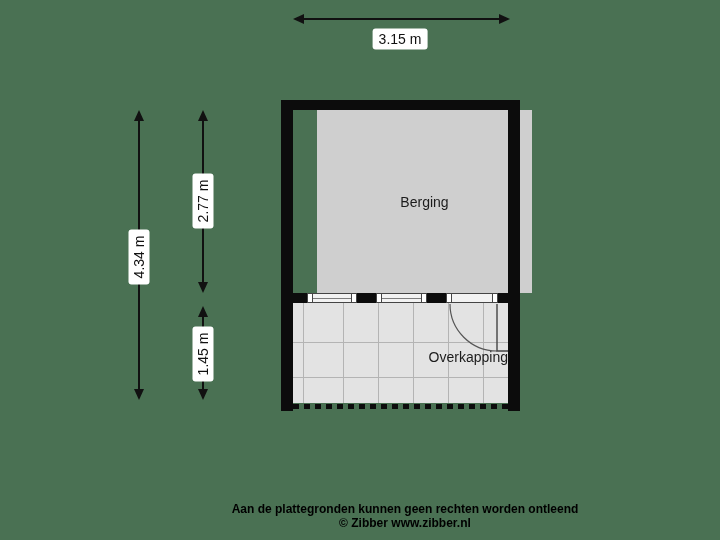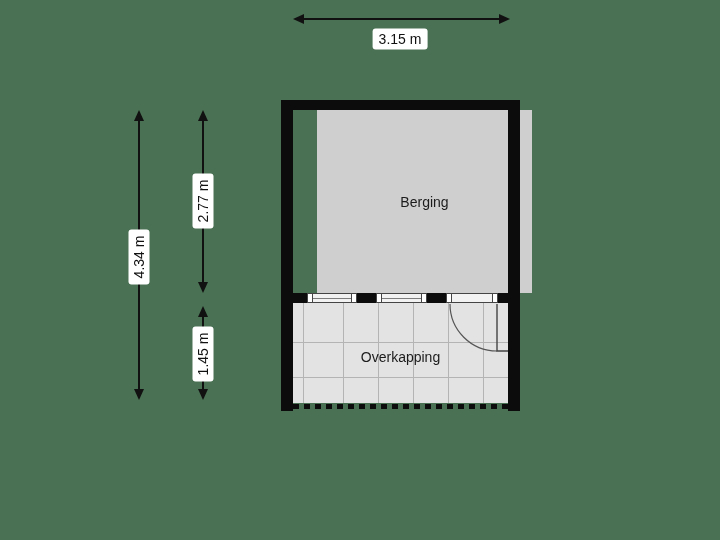--- a/index.html
+++ b/index.html
@@ -24,21 +24,21 @@
   
   .wall{position:absolute;background:var(--wall,#0c0c0c);}
   .room-berging{position:absolute;left:293px;top:110px;width:215px;height:183px;
     background:var(--berging-fill,#cfcfcf);display:flex;align-items:center;justify-content:center;margin-left:24px;}
   .room-overkapping{position:absolute;left:293px;top:303px;width:215px;height:100px;
     background-color:var(--overkapping-fill,#e3e3e3);
     background-image:
       repeating-linear-gradient(90deg, transparent 0, transparent 34px, var(--grid-line,#b4b4b4) 34px, var(--grid-line,#b4b4b4) 35px),
       repeating-linear-gradient(180deg, transparent 0, transparent 34px, var(--grid-line,#b4b4b4) 34px, var(--grid-line,#b4b4b4) 35px);
     background-position:16px 0, 0 5px;
-    display:flex;align-items:center;justify-content:center;}
+    display:flex;align-items:center;justify-content:flex-end;}
   .room-label{font-size:14px;color:#1c1c1c;}
   .room-overkapping .room-label{margin-top:8px;}
 
   .divider{position:absolute;left:281px;top:293px;width:239px;height:10px;
     background:linear-gradient(180deg,#444 0 1px,#f2f2f2 1px 9px,#444 9px 10px);}
   .divider .pier{position:absolute;top:0;height:10px;background:var(--wall,#0c0c0c);}
   .divider .post{position:absolute;top:0;height:10px;width:6px;background:#fff;
     border:1px solid #444;box-sizing:border-box;}
   .divider .win{position:absolute;top:5px;height:1px;background:#7d7d7d;}
 
@@ -95,14 +95,18 @@
   <div class="wall" style="left:281px;top:100px;width:12px;height:311px;"></div>
   <div class="wall" style="left:508px;top:100px;width:12px;height:311px;"></div>
 
   <div class="dash-edge"></div>
 
   <svg class="door-svg" width="70" height="56" viewBox="0 0 70 56">
     <path d="M 10 4 A 47 47 0 0 0 57 51" fill="none" stroke="#555" stroke-width="1.2"></path>
     <path d="M 57 4 L 57 51 L 68 51" fill="none" stroke="#444" stroke-width="1.4"></path>
   </svg>
 
+  <div class="footer">
+    <div>Aan de plattegronden kunnen geen rechten worden ontleend</div>
+    <div>© Zibber www.zibber.nl</div>
+  </div>
 
 </div>
 
 </body></html>

